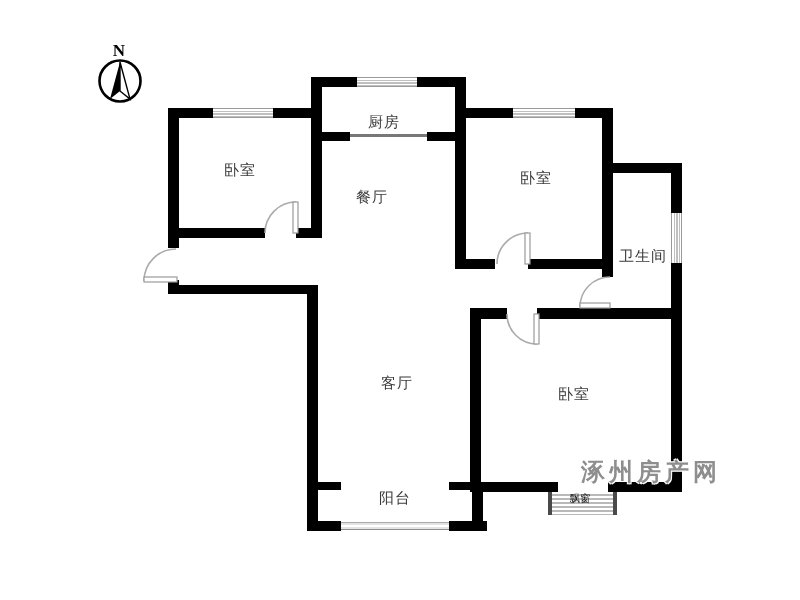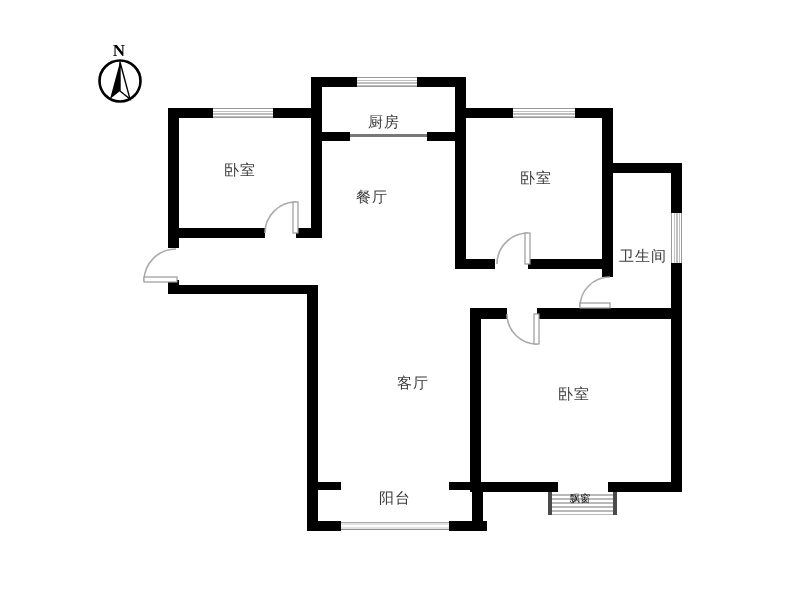--- a/index.html
+++ b/index.html
@@ -91,19 +91,20 @@
     <circle cx="27" cy="45" r="20.5" fill="none" stroke="#000000" stroke-width="2.6"></circle>
     <polygon points="27,26 17,63 27,55" fill="#000000"></polygon>
     <polygon points="27,26 37,63 27,55" fill="#ffffff" stroke="#000000" stroke-width="1.4"></polygon>
   </svg>
 
   <span class="room-label z40" style="left:384px;top:122px">厨房</span>
   <span class="room-label z40" style="left:372px;top:197px">餐厅</span>
   <span class="room-label z40" style="left:240px;top:170px">卧室</span>
   <span class="room-label z40" style="left:536px;top:178px">卧室</span>
   <span class="room-label z40" style="left:643px;top:256px">卫生间</span>
-  <span class="room-label z40" style="left:413px;top:383px">客厅</span>
+  <span class="room-label z40" style="left:397px;top:383px">客厅</span>
   <span class="room-label z40" style="left:574px;top:394px">卧室</span>
   <span class="room-label z40" style="left:395px;top:498px">阳台</span>
   <span class="room-label small-label z40" style="left:580px;top:486px">飘窗</span>
 
+  <div class="wm" id="wm-name">涿州房产网</div>
 
 </div>
 
 </body></html>

